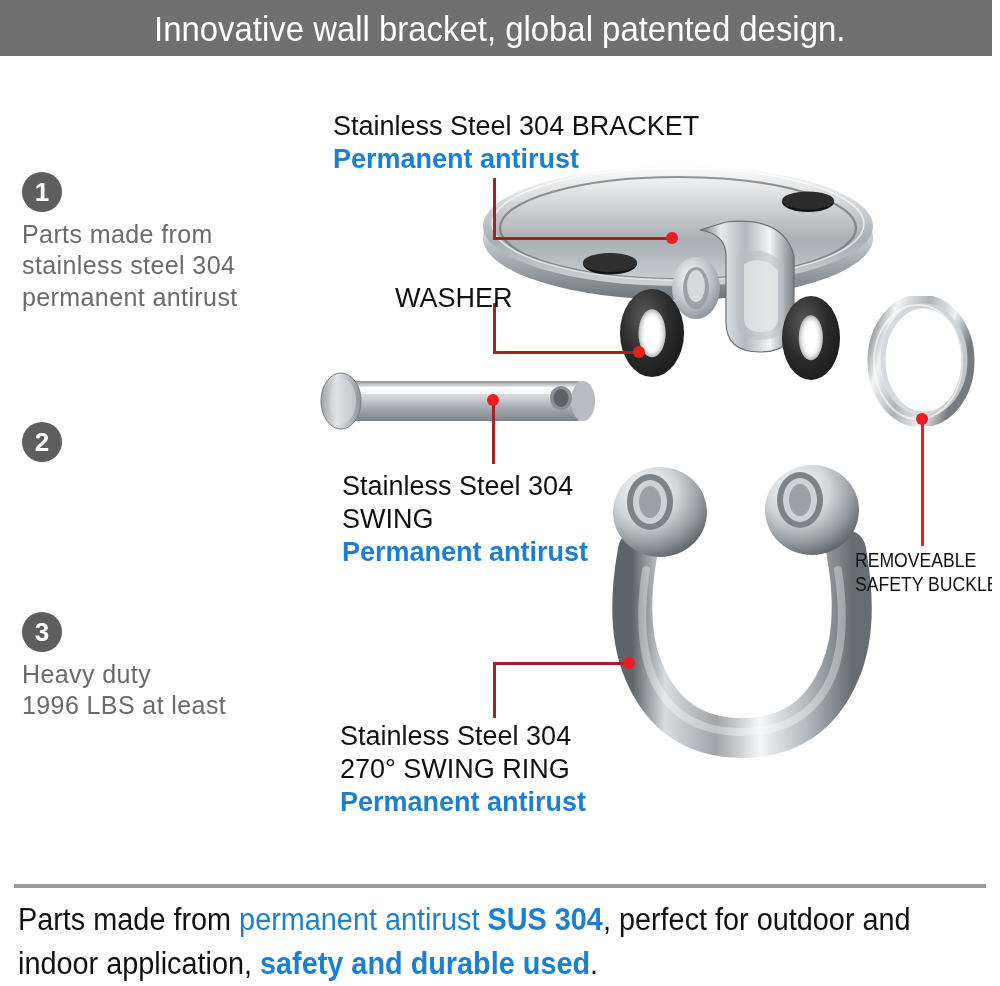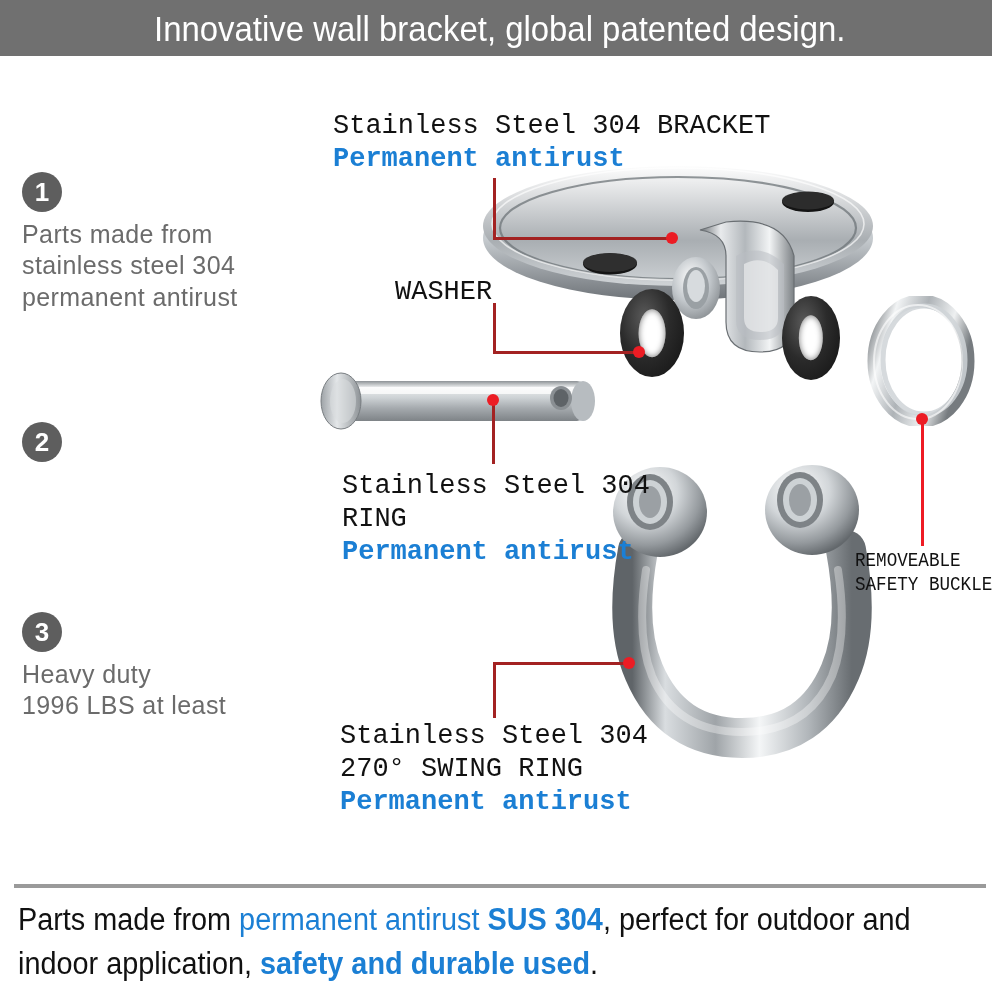--- a/index.html
+++ b/index.html
@@ -55,34 +55,34 @@
     font-size: 25px;
     line-height: 1.25;
     letter-spacing: 0.4px;
     white-space: pre-line;
   }
   #feature-1 { top: 172px; }
   #feature-2 { top: 422px; }
   #feature-3 { top: 612px; }
 
   
-  .callout { position: absolute; font-family: Liberation Mono, monospace; }
+  .callout { position: absolute; }
   .callout .line {
     display: block;
     font-size: 27px;
     line-height: 1.22;
     color: #111111;
     white-space: nowrap;
   }
   .callout .line.blue {
     color: #1b7fd4;
     font-weight: bold;
   }
   #callout-bracket { left: 333px; top: 110px; }
-  #callout-washer  { left: 395px; top: 276px; }
+  #callout-washer  { left: 395px; top: 282px; }
   #callout-bolt    { left: 342px; top: 470px; }
   #callout-ring    { left: 340px; top: 720px; }
 
   #callout-buckle { left: 855px; top: 549px; }
   #callout-buckle .line {
     font-size: 20px;
     line-height: 1.18;
     transform: scaleX(0.88);
     transform-origin: left center;
   }
@@ -341,21 +341,21 @@
     <span class="line">Stainless Steel 304 BRACKET</span>
     <span class="line blue">Permanent antirust</span>
   </div>
 
   <div class="callout" id="callout-washer">
     <span class="line">WASHER</span>
   </div>
 
   <div class="callout" id="callout-bolt">
     <span class="line">Stainless Steel 304</span>
-    <span class="line">RING</span>
+    <span class="line">SWING</span>
     <span class="line blue">Permanent antirust</span>
   </div>
 
   <div class="callout" id="callout-ring">
     <span class="line">Stainless Steel 304</span>
     <span class="line">270° SWING  RING</span>
     <span class="line blue">Permanent antirust</span>
   </div>
 
   <div class="callout" id="callout-buckle">

